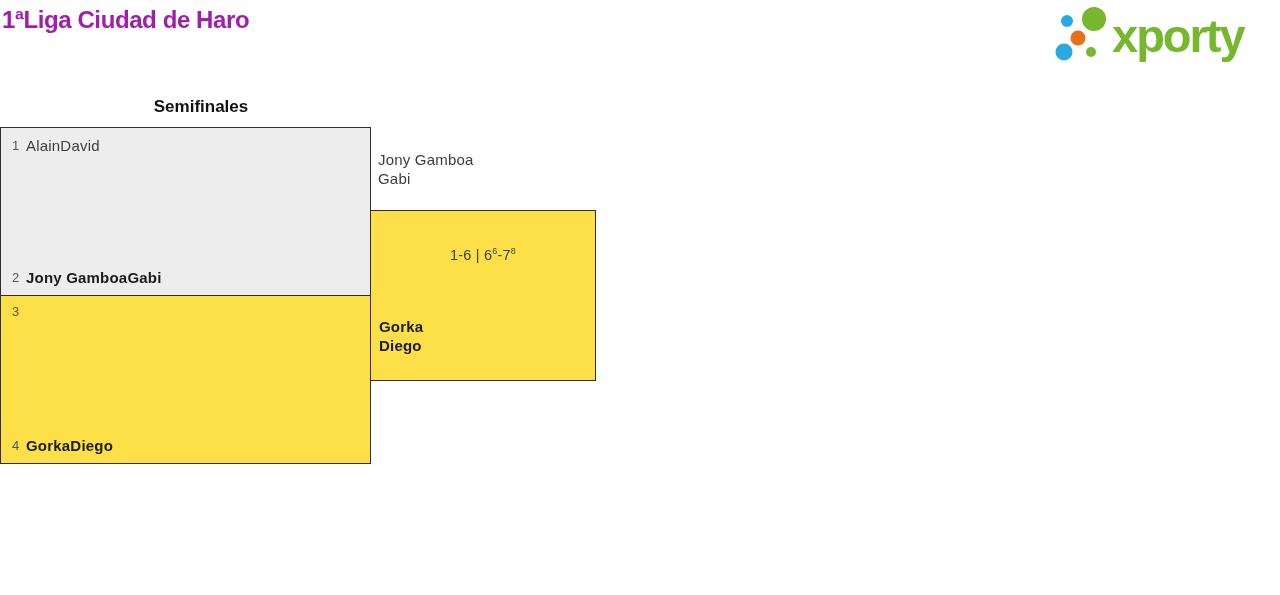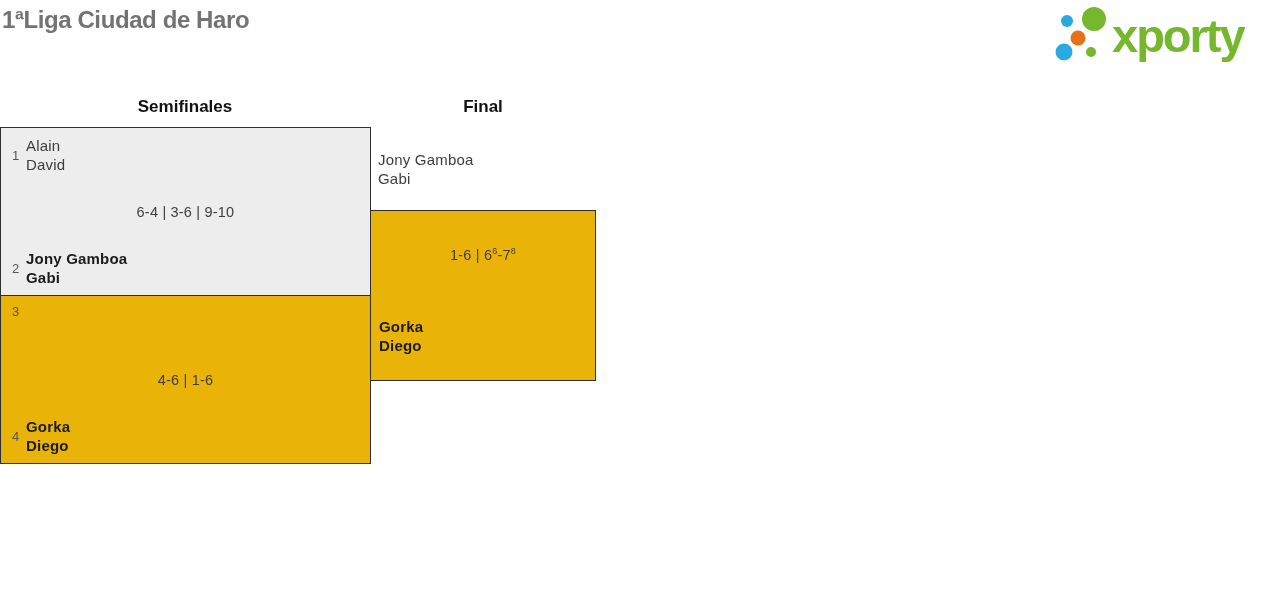--- a/index.html
+++ b/index.html
@@ -14,21 +14,21 @@
     overflow: hidden;
   }
 
   
   .title {
     position: absolute;
     left: 2px;
     top: 3px;
     font-size: 24px;
     font-weight: 700;
-    color: #737373;
+    color: #a21caf;
     line-height: 33px;
     letter-spacing: -0.4px;
   }
 
   .logo {
     position: absolute;
     left: 1050px;
     top: 0px;
     width: 230px;
     height: 75px;
@@ -43,28 +43,28 @@
 
   
   .round-label {
     position: absolute;
     top: 97px;
     font-size: 17px;
     font-weight: 700;
     color: #111111;
     text-align: center;
   }
-  .rl-semis { left: 0; width: 370px; }
+  .rl-semis { left: 16px; width: 370px; }
   .rl-final { left: 370px; width: 226px; }
 
   
   .match {
     position: absolute;
     border: 1px solid #2e2e2e;
-    background: #eab308;
+    background: #fde047;
   }
   .sf1 { left: 0; top: 127px; width: 371px; height: 169px; background: #ededed; }
   .sf2 { left: 0; top: 295px; width: 371px; height: 169px; }
   .final-box { left: 370px; top: 210px; width: 226px; height: 171px; }
 
   .team {
     position: absolute;
     left: 5px;
     display: flex;
     align-items: center;
@@ -72,21 +72,21 @@
   }
   .team.top { top: 8px; }
   .team.bottom { bottom: 8px; }
   .seed {
     width: 19px;
     flex: none;
     text-align: center;
     font-size: 13px;
     color: #555555;
   }
-  .names { display: flex; flex-direction: column; }
+  .names { display: flex; flex-direction: row; }
   .nline {
     font-size: 15px;
     line-height: 19px;
     color: #3d3d3d;
     letter-spacing: 0.2px;
     white-space: nowrap;
   }
   .winner .nline { font-weight: 700; color: #1b1b1b; }
 
   .score {
@@ -124,45 +124,42 @@
   <svg class="logo" viewBox="0 0 230 75">
     <circle cx="17" cy="21" r="6" fill="#29a9e1"></circle>
     <circle cx="44" cy="19" r="12" fill="#76b82d"></circle>
     <circle cx="28" cy="38" r="7.5" fill="#e87117"></circle>
     <circle cx="14" cy="52" r="8.5" fill="#29a9e1"></circle>
     <circle cx="41" cy="52" r="5" fill="#76b82d"></circle>
     <text x="62" y="52" fill="#76b82d">xporty</text>
   </svg>
 
   <div class="round-label rl-semis">Semifinales</div>
-  <div class="round-label rl-final">Final</div>
 
   <div class="match sf1">
     <div class="team top">
       <span class="seed">1</span>
       <span class="names">
         <span class="nline">Alain</span>
         <span class="nline">David</span>
       </span>
     </div>
-    <div class="score">6-4 | 3-6 | 9-10</div>
     <div class="team bottom winner">
       <span class="seed">2</span>
       <span class="names">
         <span class="nline">Jony Gamboa</span>
         <span class="nline">Gabi</span>
       </span>
     </div>
   </div>
 
   <div class="match sf2">
     <div class="team top">
       <span class="seed">3</span>
     </div>
-    <div class="score">4-6 | 1-6</div>
     <div class="team bottom winner">
       <span class="seed">4</span>
       <span class="names">
         <span class="nline">Gorka</span>
         <span class="nline">Diego</span>
       </span>
     </div>
   </div>
 
   <div class="final-team ft-top">

